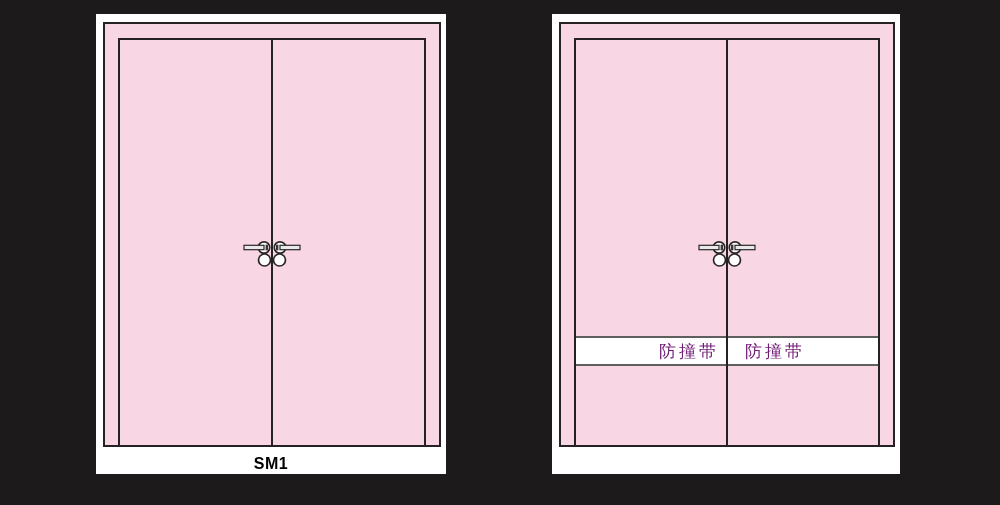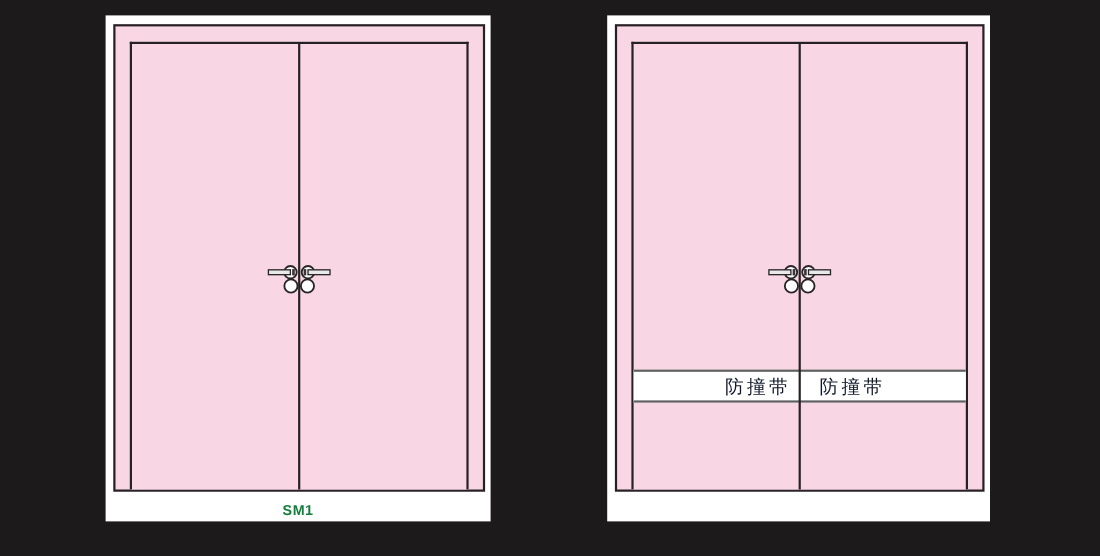--- a/index.html
+++ b/index.html
@@ -26,32 +26,32 @@
     background:#262124;z-index:2;
   }
   .bumper-strip{
     position:absolute;left:0;right:0;top:296px;height:26px;
     background:#ffffff;border-top:2px solid #5f5f5f;border-bottom:2px solid #5f5f5f;
     display:flex;z-index:1;
   }
   .bumper-cell{
     width:50%;display:flex;align-items:center;
     font-family:"Liberation Serif","DejaVu Serif",serif;
-    font-size:17px;color:#0f172a;letter-spacing:3px;line-height:1;
+    font-size:17px;color:#701a75;letter-spacing:3px;line-height:1;
   }
   .bumper-cell.left-cell{justify-content:flex-end;padding-right:8px;box-sizing:border-box;}
   .bumper-cell.right-cell{justify-content:flex-start;padding-left:18px;box-sizing:border-box;}
   .handle{
     position:absolute;left:50%;top:198px;transform:translateX(-50%);
     width:64px;height:30px;z-index:3;
   }
   .door-label{
     position:absolute;left:0;right:0;bottom:0;height:21px;
     display:flex;align-items:center;justify-content:center;
-    font-weight:bold;font-size:13px;color:#15803d;letter-spacing:0.5px;
+    font-weight:bold;font-size:16px;color:#000000;letter-spacing:0.5px;
   }
 </style>
 </head>
 <body>
 
 <div class="door-card left">
   <div class="door-frame">
     <div class="door-leaves">
       <div class="center-divider"></div>
       <div class="handle">

